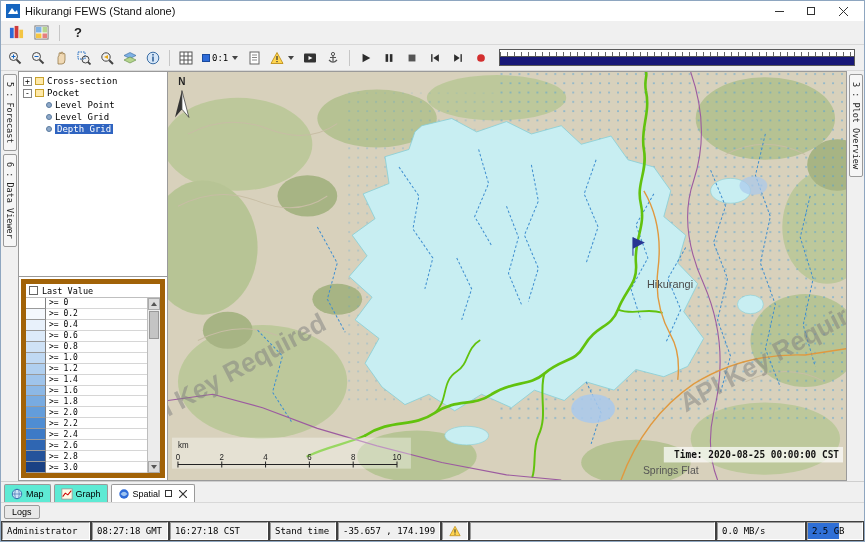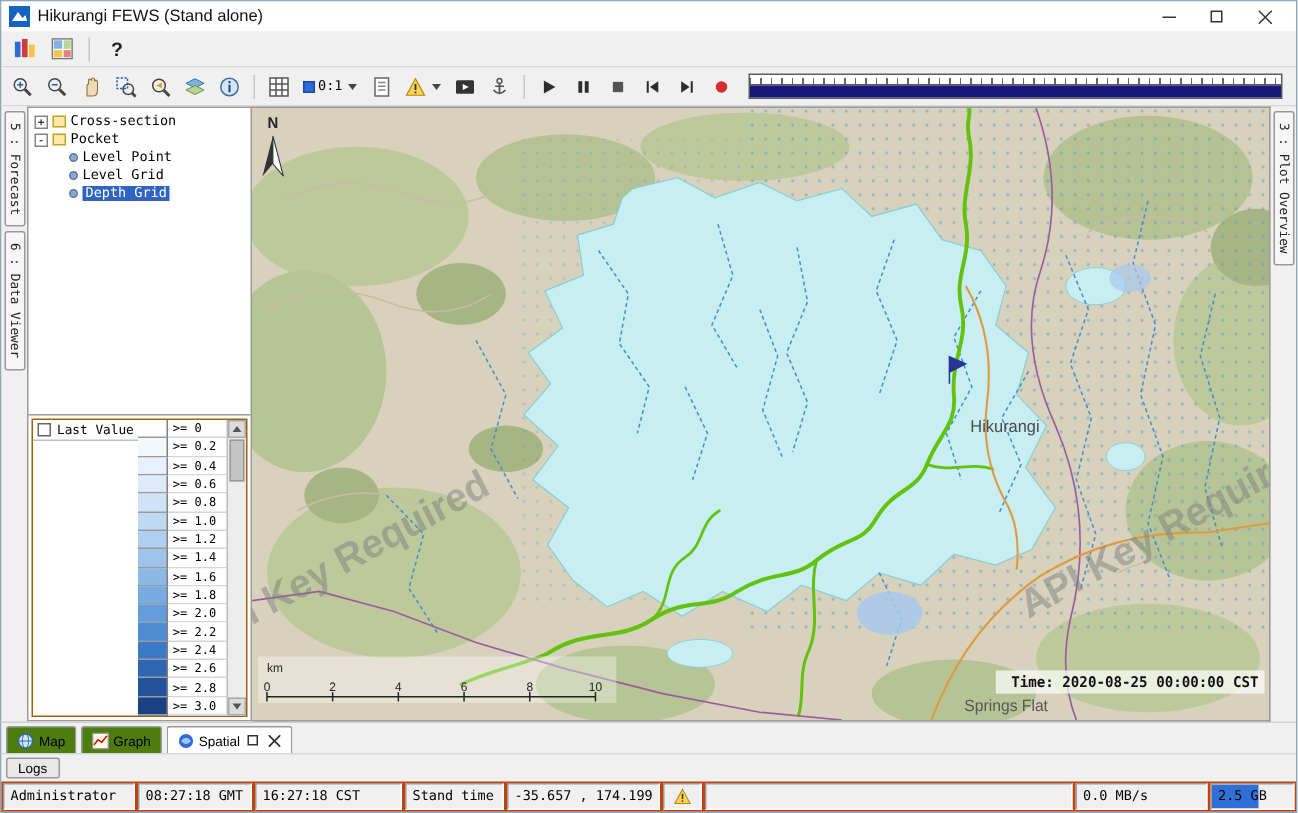--- a/index.html
+++ b/index.html
@@ -45,50 +45,50 @@
 
   .left-panel { width: 150px; display: flex; flex-direction: column; background: #fff; border: 1px solid #9a9a9a; flex: none; }
   .tree { height: 205px; overflow: hidden; border-bottom: 1px solid #9a9a9a; padding: 3px 0; font-family: "DejaVu Sans Mono", monospace; font-size: 9px; flex: none; }
   .tree-row { display: flex; align-items: center; height: 12px; gap: 3px; padding-left: 4px; white-space: nowrap; }
   .tree-row.child { padding-left: 27px; }
   .expander { width: 9px; height: 9px; border: 1px solid #848484; background: #fff; font-size: 8px; line-height: 7px; text-align: center; flex: none; }
   .folder { width: 9px; height: 8px; background: #ffe9a8; border: 1px solid #c8a22e; flex: none; }
   .dot { width: 6px; height: 6px; border-radius: 50%; background: #8ea8c8; border: 1px solid #5a7ba0; flex: none; }
   .sel-label { background: #2f64c1; color: #fff; padding: 0 2px; }
 
-  .legend { flex: 1; display: flex; flex-direction: row; margin: 2px; border: 1px solid #a16207; min-height: 0; }
+  .legend { flex: 1; display: flex; flex-direction: column; margin: 2px; border: 5px solid #a16207; min-height: 0; }
   .lg-header { height: 14px; display: flex; align-items: center; gap: 4px; padding: 1px 3px; border-bottom: 1px solid #bfbfbf; font-family: "DejaVu Sans Mono", monospace; font-size: 8.5px; flex: none; }
   .checkbox { width: 9px; height: 9px; border: 1px solid #666; background: #fff; flex: none; }
   .lg-body { flex: 1; display: flex; min-height: 0; }
   .lg-rows { flex: 1; display: flex; flex-direction: column; }
   .lg-row { flex: 1; display: flex; min-height: 0; }
   .lg-swatch { width: 20px; border-right: 1px solid #808080; border-bottom: 1px solid #9a9a9a; flex: none; }
   .lg-label { flex: 1; border-bottom: 1px solid #d6d6d6; background: #fff; font-family: "DejaVu Sans Mono", monospace; font-size: 8px; display: flex; align-items: center; padding-left: 3px; white-space: nowrap; overflow: hidden; }
   .scrollbar { width: 13px; background: #ececec; border-left: 1px solid #bdbdbd; display: flex; flex-direction: column; flex: none; }
   .sb-btn { height: 12px; background: #dcdcdc; border: 1px solid #aaa; display: flex; align-items: center; justify-content: center; flex: none; }
   .sb-up { width: 0; height: 0; border-left: 3px solid transparent; border-right: 3px solid transparent; border-bottom: 4px solid #555; }
   .sb-down { width: 0; height: 0; border-left: 3px solid transparent; border-right: 3px solid transparent; border-top: 4px solid #555; }
   .sb-thumb { height: 28px; background: #c4c4c4; border: 1px solid #999; margin: 1px; }
   .sb-track { flex: 1; }
 
   .map-area { flex: 1; position: relative; border: 1px solid #9a9a9a; border-left: none; min-width: 0; background: #d8d1bc; }
   .map-area svg { display: block; width: 100%; height: 100%; }
 
   
   .bottom-tabs { height: 21px; background: #f0f0f0; border-top: 1px solid #cfcfcf; display: flex; align-items: flex-end; padding: 1px 3px 0; gap: 3px; flex: none; }
-  .btab { display: flex; align-items: center; gap: 3px; font-size: 9px; padding: 2px 6px; border: 1px solid #9a9a9a; border-bottom: none; background: #4d7c0f; border-radius: 2px 2px 0 0; height: 18px; }
+  .btab { display: flex; align-items: center; gap: 3px; font-size: 9px; padding: 2px 6px; border: 1px solid #9a9a9a; border-bottom: none; background: #5eead4; border-radius: 2px 2px 0 0; height: 18px; }
   .btab.active { background: #ffffff; }
   .tabctl { width: 11px; height: 11px; display: flex; align-items: center; justify-content: center; border: 1px solid transparent; }
   .restore-glyph { width: 7px; height: 7px; border: 1px solid #333; display: inline-block; }
 
   .logs-row { height: 19px; background: #f0f0f0; display: flex; align-items: center; padding: 1px 3px; border-top: 1px solid #d8d8d8; flex: none; }
   .logs-btn { font-size: 9px; padding: 1px 7px; border: 1px solid #9a9a9a; background: #e8e8e8; border-radius: 2px; }
 
   
-  .statusbar { height: 20px; display: flex; align-items: stretch; background: #c2410c; padding: 1px 1px; gap: 2px; font-family: "DejaVu Sans Mono", monospace; font-size: 9px; flex: none; }
+  .statusbar { height: 20px; display: flex; align-items: stretch; background: #404040; padding: 1px 1px; gap: 2px; font-family: "DejaVu Sans Mono", monospace; font-size: 9px; flex: none; }
   .sseg { border: 1px solid; border-color: #9a9a9a #ffffff #ffffff #9a9a9a; display: flex; align-items: center; padding: 0 4px; white-space: nowrap; overflow: hidden; background: #f0f0f0; }
   .sseg.spacer { flex: 1; }
   .mem { position: relative; width: 56px; padding: 0; }
   .mem-fill { position: absolute; left: 0; top: 0; bottom: 0; width: 58%; background: #2f6fd6; }
   .mem-text { position: relative; z-index: 1; padding: 0 4px; }
 </style>
 </head>
 <body>
 
 <div class="window">

